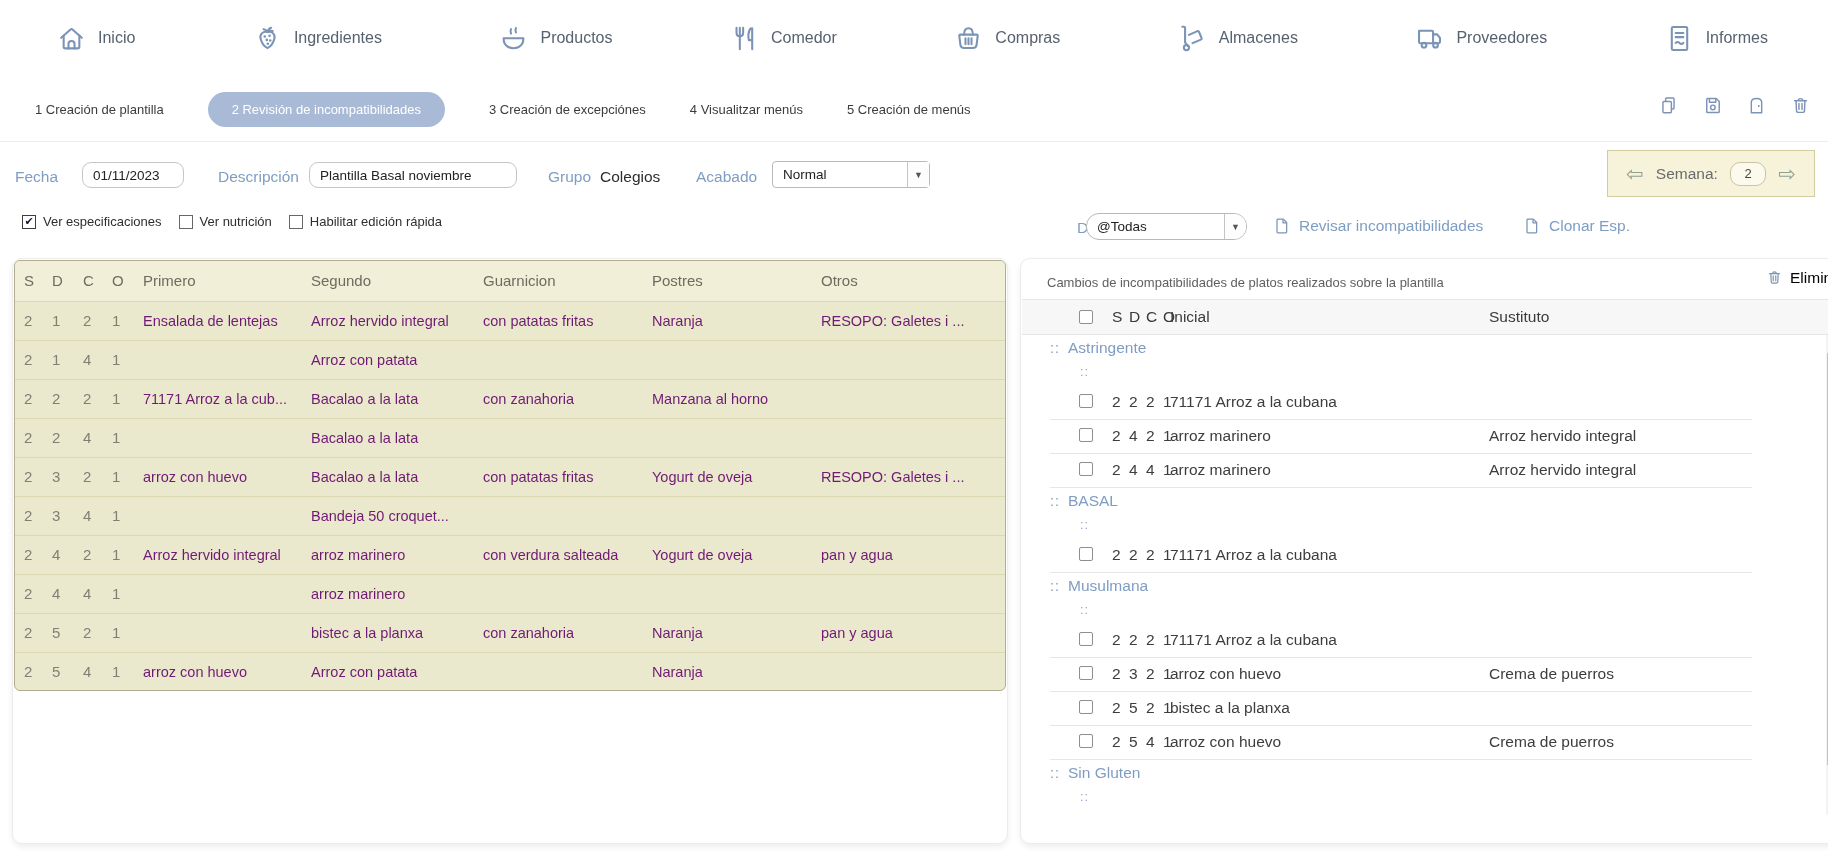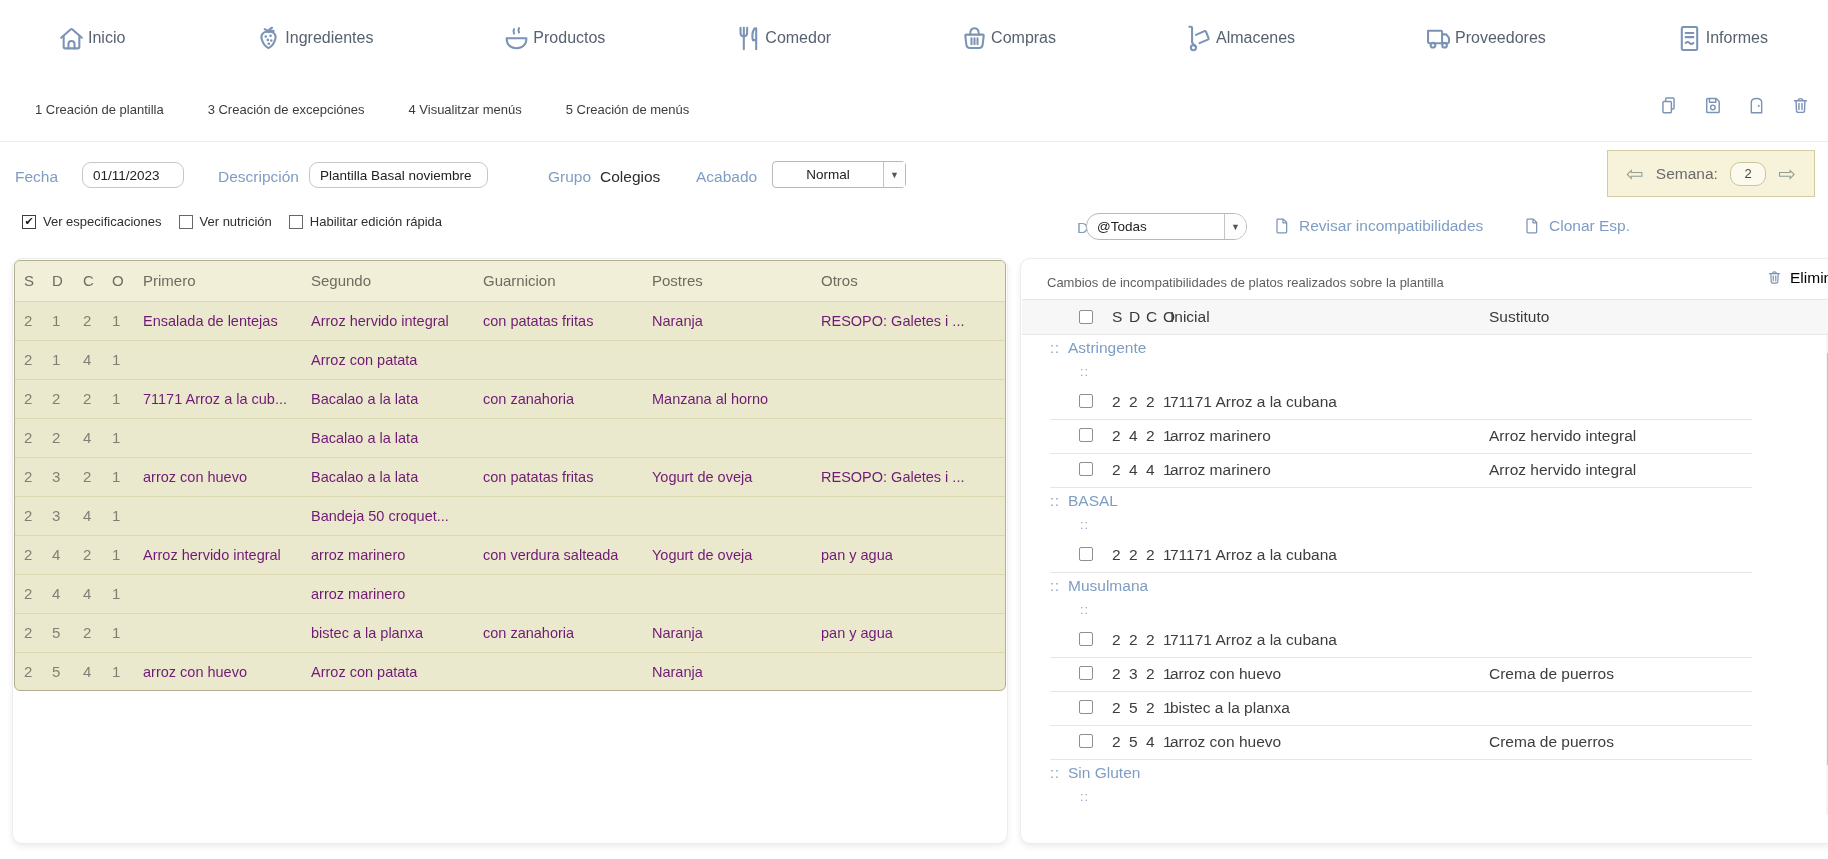--- a/index.html
+++ b/index.html
@@ -8,21 +8,21 @@
     position:relative; width:1828px; height:859px; overflow:hidden;
     background:#fff; font-family:"Liberation Sans", sans-serif;
     -webkit-font-smoothing:antialiased;
   }
   .icon { display:inline-flex; align-items:center; justify-content:center; color:#7b93b5; }
   .icon svg { stroke:currentColor; fill:none; stroke-width:1.5; stroke-linecap:round; stroke-linejoin:round; }
 
   
   #nav { position:absolute; left:0; top:8px; width:100%; height:60px;
          display:flex; justify-content:space-between; align-items:center; padding:0 60px 0 55px; }
-  .nav-item { display:flex; align-items:center; cursor:pointer; }
+  .nav-item { display:flex; align-items:center; gap:10px; cursor:pointer; }
   .nav-item .icon svg { width:33px; height:33px; }
   .nav-label { font-size:16px; color:#57616f; }
 
   
   #tabbar { position:absolute; left:35px; top:86px; height:46px; display:flex; align-items:center; gap:44px; }
   .tab { font-size:13px; color:#3c3c3c; cursor:pointer; white-space:nowrap; }
   .tab.active { background:#a9bad6; color:#fff; padding:10px 24px; border-radius:20px; }
   #tab-actions { position:absolute; left:1657px; top:94px; display:flex; gap:21px; }
   .action-btn { cursor:pointer; }
   .action-btn svg { width:23px; height:23px; }
@@ -33,21 +33,21 @@
   .t-input { position:absolute; height:26px; background:#fff; border:1px solid #c6c6c6;
              border-radius:9px; padding:0 10px; font-size:13.5px; color:#222;
              font-family:"Liberation Sans", sans-serif; }
   #grupo-value { position:absolute; left:600px; top:168px; font-size:15.5px; color:#2d2d2d; }
 
   .select { position:absolute; height:27px; background:#fff; border:1px solid #b9b9b9;
             display:flex; align-items:center; cursor:pointer; }
   .select .sel-value { flex:1; padding:0 10px; font-size:13.5px; color:#222; white-space:nowrap; overflow:hidden; }
   .select .sel-arrow { width:22px; align-self:stretch; border-left:1px solid #c4c4c4;
             display:flex; align-items:center; justify-content:center; font-size:9px; color:#555; background:#fdfdfd; }
-  #acabado-select { left:772px; top:161px; width:134px; border-radius:4px;text-align:center; }
+  #acabado-select { left:772px; top:161px; width:158px; border-radius:4px; }
   #dieta-select   { left:1086px; top:213px; width:161px; border-radius:13px; }
   #dieta-select .sel-arrow { border-radius:0 12px 12px 0; }
 
   
   #semana-box { position:absolute; left:1607px; top:150px; width:208px; height:47px;
                 background:#f6f3da; border:1px solid #d2cda1;
                 display:flex; align-items:center; justify-content:space-between; padding:0 18px; }
   .semana-arrow { font-size:21px; color:#8f9f92; line-height:1; cursor:pointer; }
   #semana-label { font-size:15.5px; color:#6b6b6b; }
   #semana-input { width:36px; height:24px; border:1px solid #c9c5a0; border-radius:10px;
@@ -202,20 +202,21 @@
             <path d="M9.2 8 H14.8 M9.2 11 H14.8"></path>
             <path d="M9.2 15.2 Q10.6 13.9 12 15.2 Q13.4 16.5 14.8 15.2"></path>
           </svg>
         </span>
         <span class="nav-label">Informes</span>
   </div>
     </div>
 
   <div id="tabbar">
   <span class="tab">1 Creación de plantilla</span>
+  <span class="tab active">2 Revisión de incompatibilidades</span>
   <span class="tab">3 Creación de excepciónes</span>
   <span class="tab">4 Visualitzar menús</span>
   <span class="tab">5 Creación de menús</span>
     </div>
   <div id="tab-actions">
   <span class="action-btn"><span class="icon ">
           <svg viewBox="0 0 24 24">
             <path d="M9 7.5 V5.2 Q9 4.2 10 4.2 H16.8 Q17.8 4.2 17.8 5.2 V14.6 Q17.8 15.6 16.8 15.6 H15.2"></path>
             <path d="M7.2 7.8 H14 Q15 7.8 15 8.8 V18.6 Q15 19.6 14 19.6 H7.2 Q6.2 19.6 6.2 18.6 V8.8 Q6.2 7.8 7.2 7.8 Z"></path>
           </svg>
@@ -239,21 +240,21 @@
             <path d="M7.4 7 L7.8 17.2 Q7.9 19.2 9.9 19.2 H14.1 Q16.1 19.2 16.2 17.2 L16.6 7"></path>
             <path d="M10.4 10 V16.2 M13.6 10 V16.2"></path>
           </svg>
         </span></span>
     </div>
   <div id="separator"></div>
 
   <span class="f-label" style="left:15px; top:168px;">Fecha</span>
   <input class="t-input" style="left: 61px; top: 162px; width: 102px; margin-left: 21px;" value="01/11/2023">
   <span class="f-label" style="left:218px; top:168px;">Descripción</span>
-  <input class="t-input" style="left: 309px; top: 162px; width: 179px;" value="Plantilla Basal noviembre">
+  <input class="t-input" style="left: 309px; top: 162px; width: 208px;" value="Plantilla Basal noviembre">
   <span class="f-label" style="left:548px; top:168px;">Grupo</span>
   <span id="grupo-value">Colegios</span>
   <span class="f-label" style="left:696px; top:168px;">Acabado</span>
   <div class="select" id="acabado-select">
     <span class="sel-value">Normal</span>
     <span class="sel-arrow">▼</span>
   </div>
 
   <div id="semana-box">
     <span class="semana-arrow">⇦</span>

